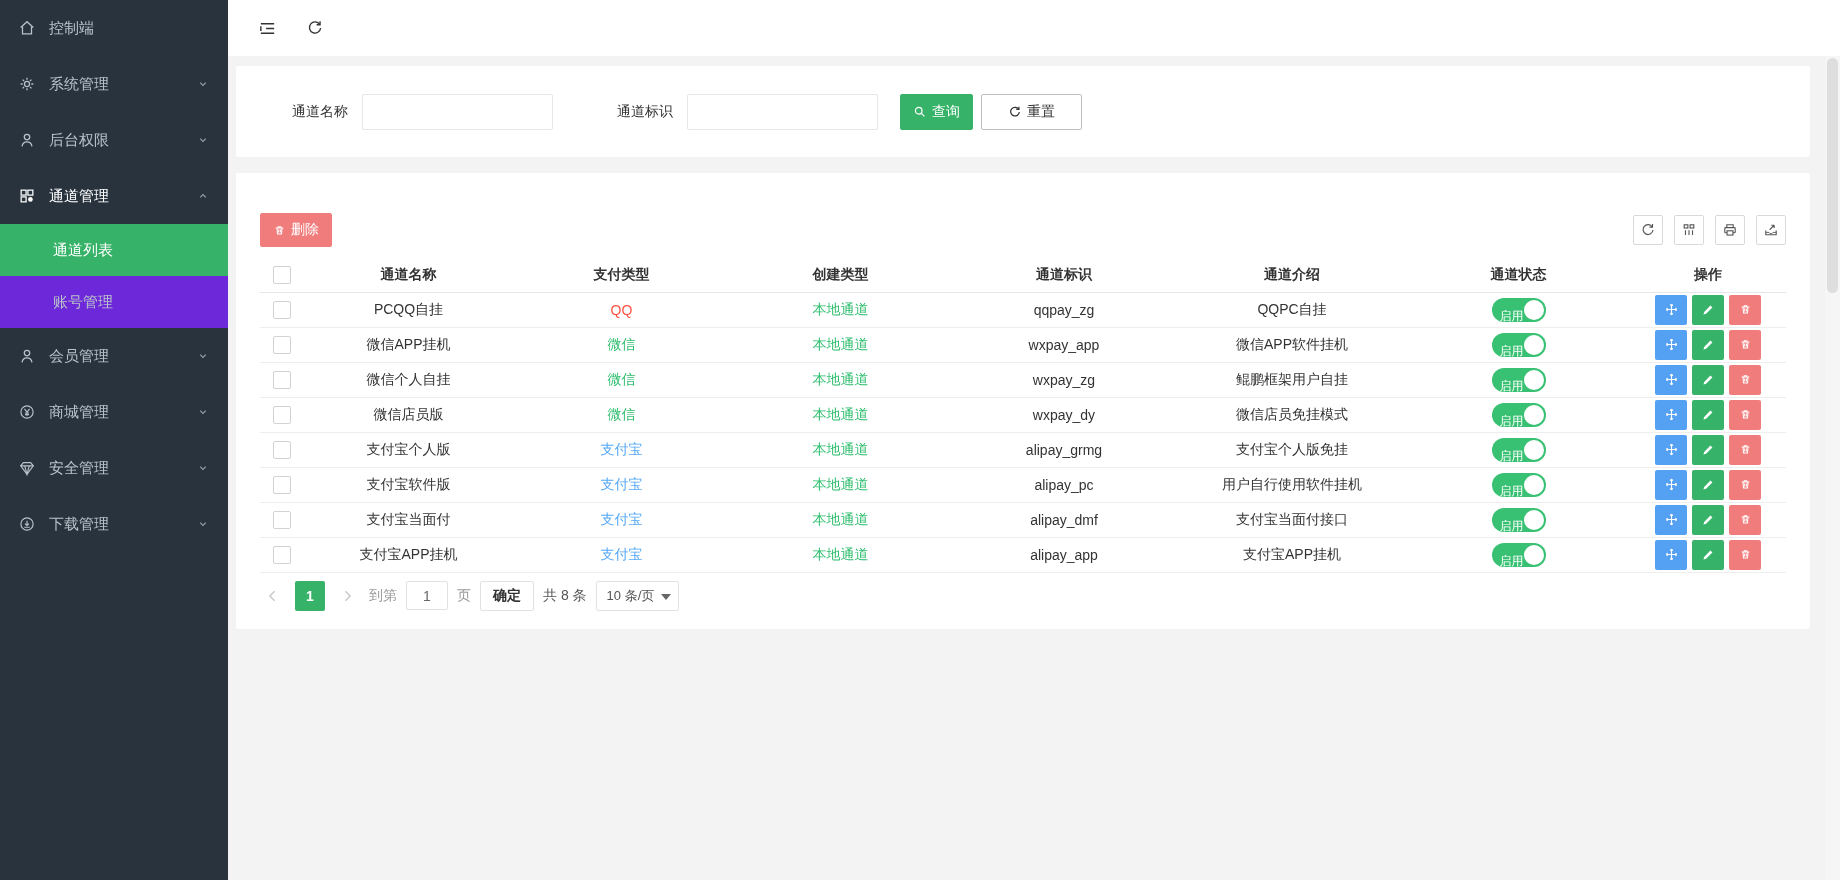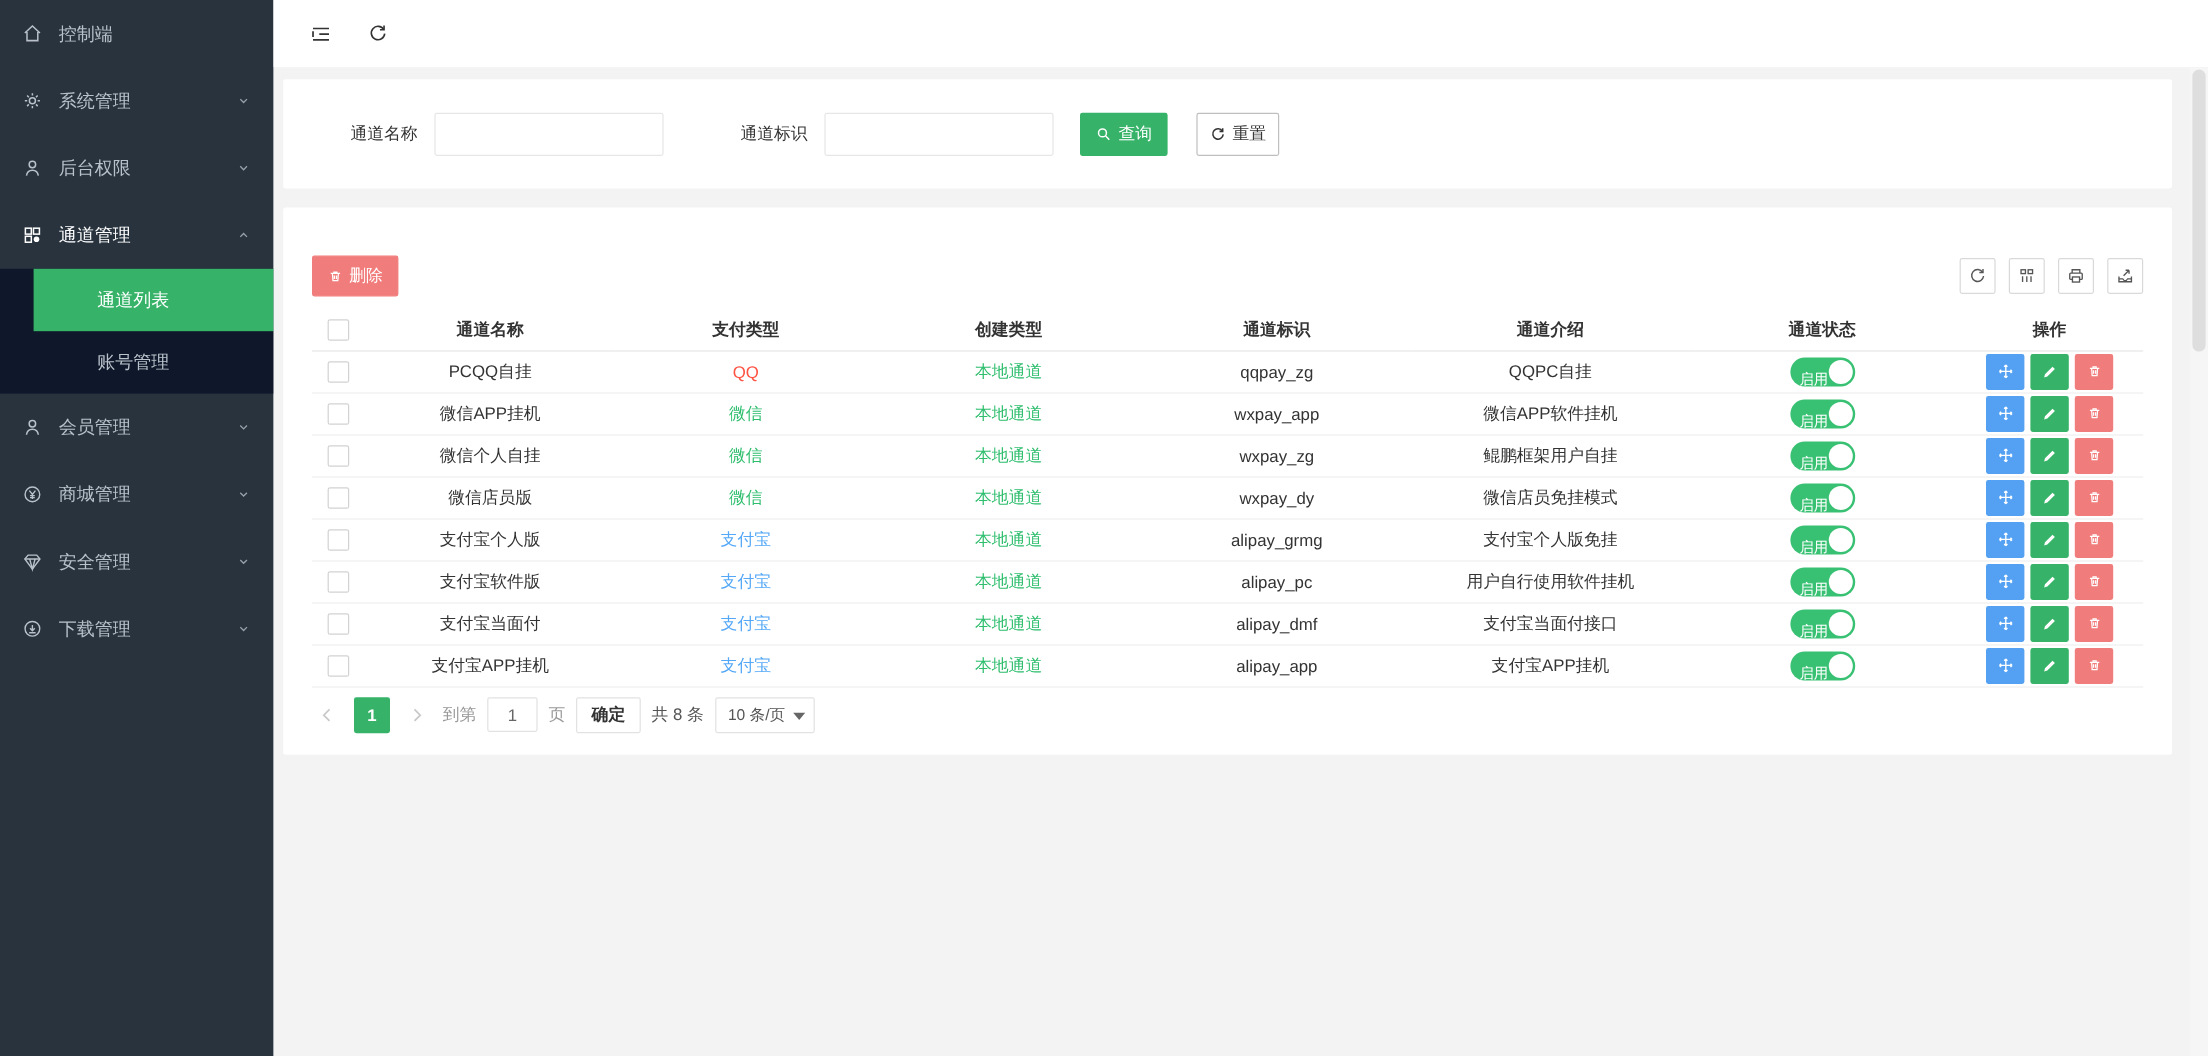--- a/index.html
+++ b/index.html
@@ -12,21 +12,21 @@
   
   .sidebar { width:228px; flex-shrink:0; background:#28333e; color:#b9c2ca; }
   .logo { height:57px; display:flex; align-items:center; justify-content:center;
           color:#3dbb70; font-size:22px; font-weight:700; letter-spacing:.5px;
           border-bottom:1px solid #202a33; }
   .nav-item { height:56px; display:flex; align-items:center; padding:0 18px;
               font-size:15px; cursor:pointer; }
   .nav-item .mi { margin-right:13px; flex-shrink:0; }
   .nav-item .chev { margin-left:auto; color:#97a1aa; }
   .nav-item.expanded { color:#ffffff; }
-  .subnav { background:#0f172a;padding-left:28px; }
+  .subnav { background:#6d28d9; }
   .subnav-item { height:52px; display:flex; align-items:center; padding-left:53px;
                  font-size:15px; cursor:pointer; }
   .subnav-item.active { background:#36b368; color:#fff; }
 
   
   .main { flex:1; position:relative; background:#f3f3f4; min-width:0; }
 
   .topbar { height:56px; background:#fff; display:flex; align-items:center;
             padding:0 22px 0 24px; }
   .tb-icon { color:#333; cursor:pointer; display:flex; align-items:center;
@@ -46,25 +46,25 @@
   .scroll-thumb { margin:2px auto 0; width:11px; height:235px; background:#dedede; border-radius:6px; }
 
   
   .card { background:#fff; border-radius:2px; }
   .search-card { margin:10px 30px 0 8px; height:91px; display:flex; align-items:center;
                  padding-left:56px; }
   .f-label { font-size:14px; color:#333; margin-right:14px; white-space:nowrap; }
   .f-input { width:191px; height:36px; border:1px solid #e6e6e6; border-radius:2px;
              padding:0 10px; font-size:14px; color:#333; outline:none; background:#fff; }
   .gap-lg { margin-left:64px; }
-  .search-btns { display:flex; gap:24px; margin-left:22px; }
+  .search-btns { display:flex; gap:8px; margin-left:22px; }
   .btn { display:inline-flex; align-items:center; gap:5px; font-size:14px;
          border-radius:2px; cursor:pointer; white-space:nowrap; }
   .btn-query { height:36px; padding:0 12px; background:#36b368; border:1px solid #36b368; color:#fff; }
-  .btn-reset { height:36px; padding:0 10px; background:#fff; border:1px solid #bfbfbf; color:#333; }
+  .btn-reset { height:36px; padding:0 26px; background:#fff; border:1px solid #bfbfbf; color:#333; }
 
   
   .table-card { margin:16px 30px 0 8px; padding:40px 24px 18px; }
   .tools { display:flex; justify-content:space-between; align-items:center; margin-bottom:12px; }
   .btn-delete { height:34px; padding:0 12px; background:#f17c7c; border:1px solid #f17c7c; color:#fff; }
   .tool-btns { display:flex; gap:11px; }
   .tool-btn { width:30px; height:30px; border:1px solid #d9d9d9; border-radius:2px;
               background:#fff; color:#555; display:flex; align-items:center;
               justify-content:center; cursor:pointer; }
 

